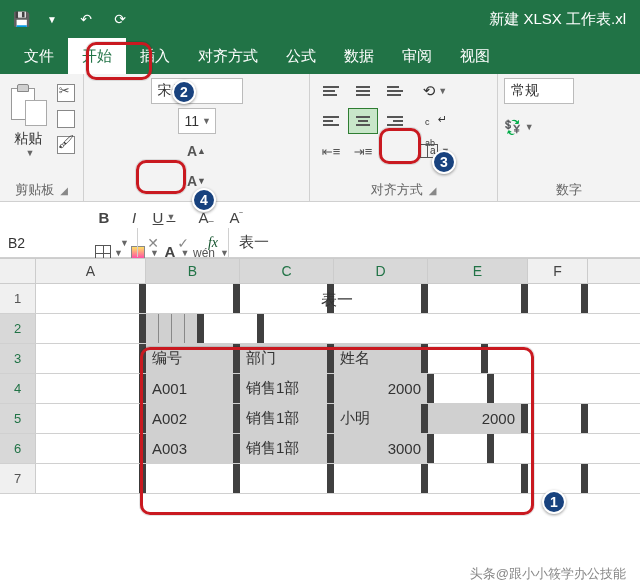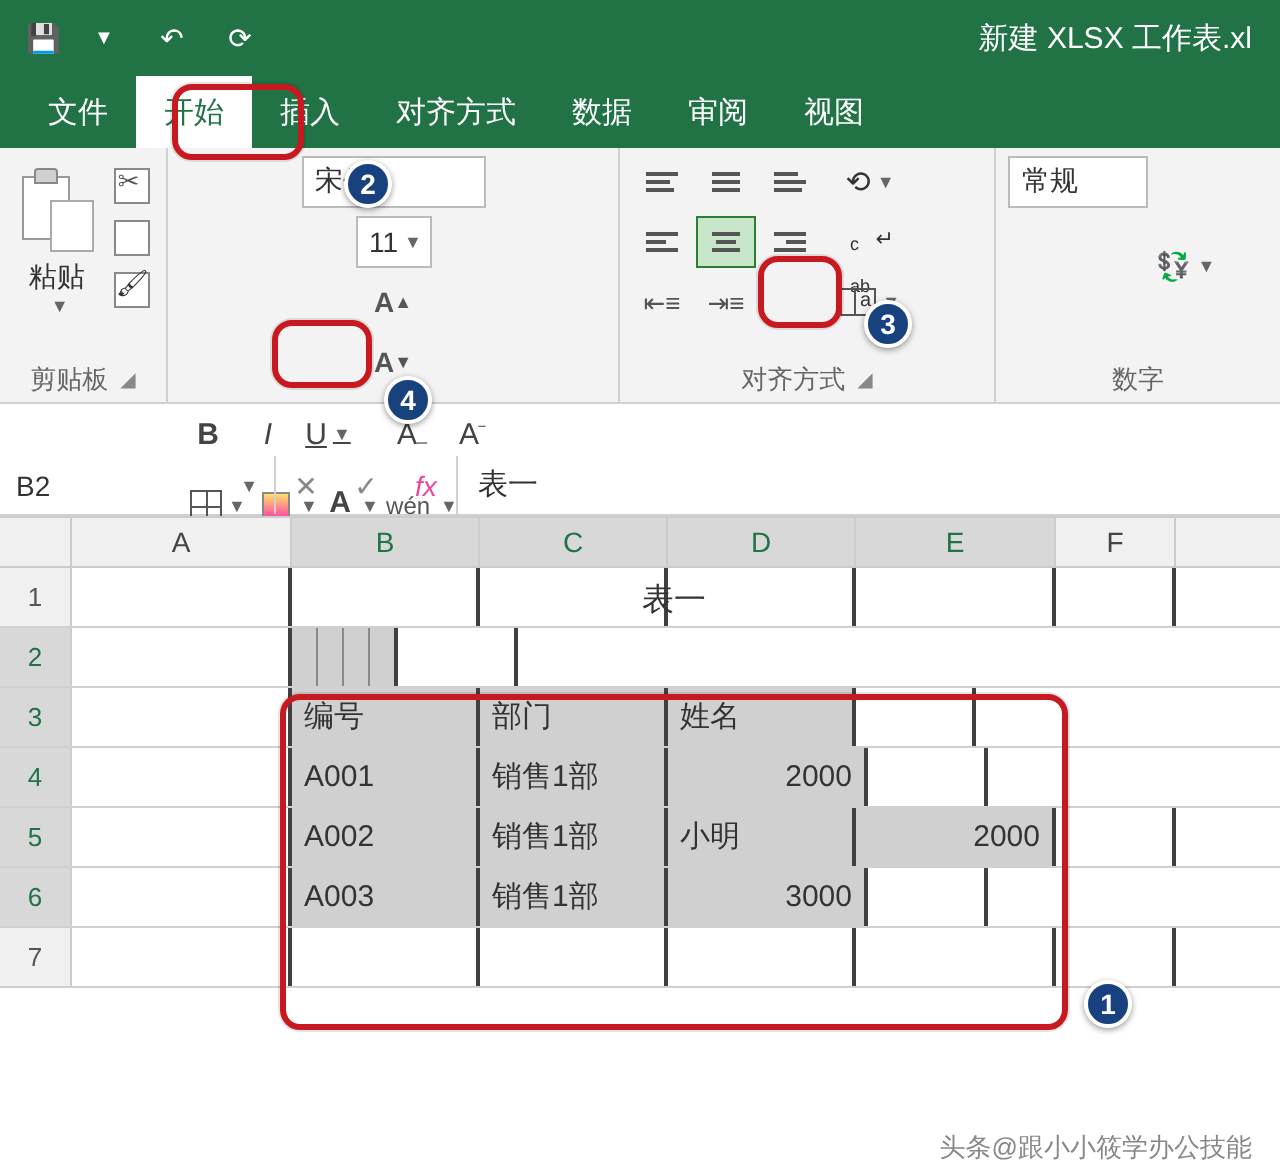--- a/index.html
+++ b/index.html
@@ -195,21 +195,21 @@
     align-items: stretch;
     margin-top: 26px;
   }
   .name-box {
     width: 138px; border-right: 1px solid #d0d0d0;
     display:flex; align-items:center; padding:0 8px; font-size:14px;
     justify-content: space-between;
   }
   .fx-btns { display:flex; align-items:center; border-right:1px solid #d0d0d0; }
   .fx-btn { width:30px; display:flex;align-items:center;justify-content:center; color:#888; font-size:14px;}
-  .fx-label { font-style: italic; font-family: Liberation Sans, sans-serif; color:#ec4899; }
+  .fx-label { font-style: italic; font-family: Liberation Serif, serif; color:#14532d; }
   .formula-input { flex:1; padding:0 10px; display:flex; align-items:center; font-size:15px; }
 
   
   .grid-area { position:relative; background:#fff; }
   .col-headers {
     display:flex; height:26px; border-top:1px solid #ccc; border-bottom:1px solid #ccc;
     background:#f0f0f0;
   }
   .corner { width:36px; border-right:1px solid #ccc; background:#f0f0f0; }
   .ch {
@@ -218,21 +218,21 @@
   }
   .ch.sel, .rh.sel { background:#d8d8d8; color:#217346; font-weight:500; }
   .row {
     display:flex; height:30px; border-bottom:1px solid #d0d0d0;
   }
   .rh {
     width:36px; border-right:1px solid #ccc; background:#f0f0f0;
     display:flex;align-items:center;justify-content:center; font-size:13px; color:#555;
   }
   .cell {
-    border-right:2px solid #404040;
+    border-right:7px solid #404040;
     display:flex; align-items:center; padding:0 6px; font-size:15px;
     background:#fff;
   }
   .cell.sel { background:#d0d0d0; }
   .cell.num { justify-content:flex-end; }
   .cell.ctr { justify-content:center; }
   .wA{width:110px}.wB{width:94px}.wC{width:94px}.wD{width:94px}.wE{width:100px}.wF{width:60px}
 
   
   .hl {
@@ -261,20 +261,21 @@
   <div class="qat-btn">↶</div>
   <div class="qat-btn">⟳</div>
   <div class="title-text">新建 XLSX 工作表.xl</div>
 </div>
 
 <div class="tabs">
   <div class="tab">文件</div>
   <div class="tab active">开始</div>
   <div class="tab">插入</div>
   <div class="tab">对齐方式</div>
+  <div class="tab">公式</div>
   <div class="tab">数据</div>
   <div class="tab">审阅</div>
   <div class="tab">视图</div>
 </div>
 
 <div class="ribbon">
 
   <div class="group" style="width:84px">
     <div class="group-body">
       <div class="clipboard-main">
@@ -423,21 +424,21 @@
         </div>
       </div>
     </div>
     <div class="group-label">
       <span>对齐方式</span>
       <span class="dlg-launcher">◢</span>
     </div>
   </div>
 
   <div class="group" style="flex:1; border-right:none">
-    <div class="group-body" style="flex-direction:row">
+    <div class="group-body" style="flex-direction:column">
       <div class="num-fmt">
         <span>常规</span>
       </div>
       <div class="num-row">
         <div class="num-btn">💱<span class="drop">▼</span></div>
       </div>
     </div>
     <div class="group-label">
       <span>数字</span>
     </div>

